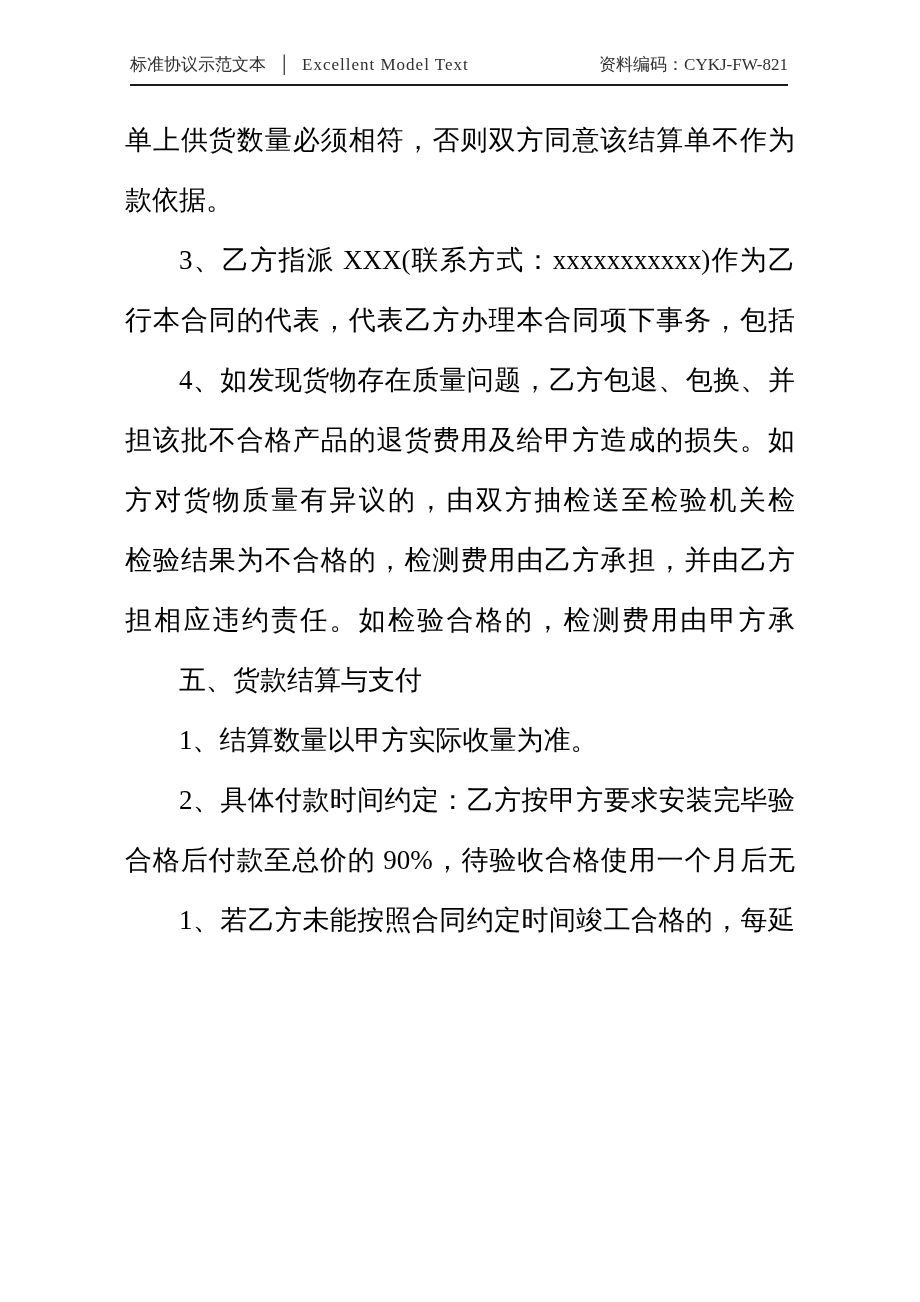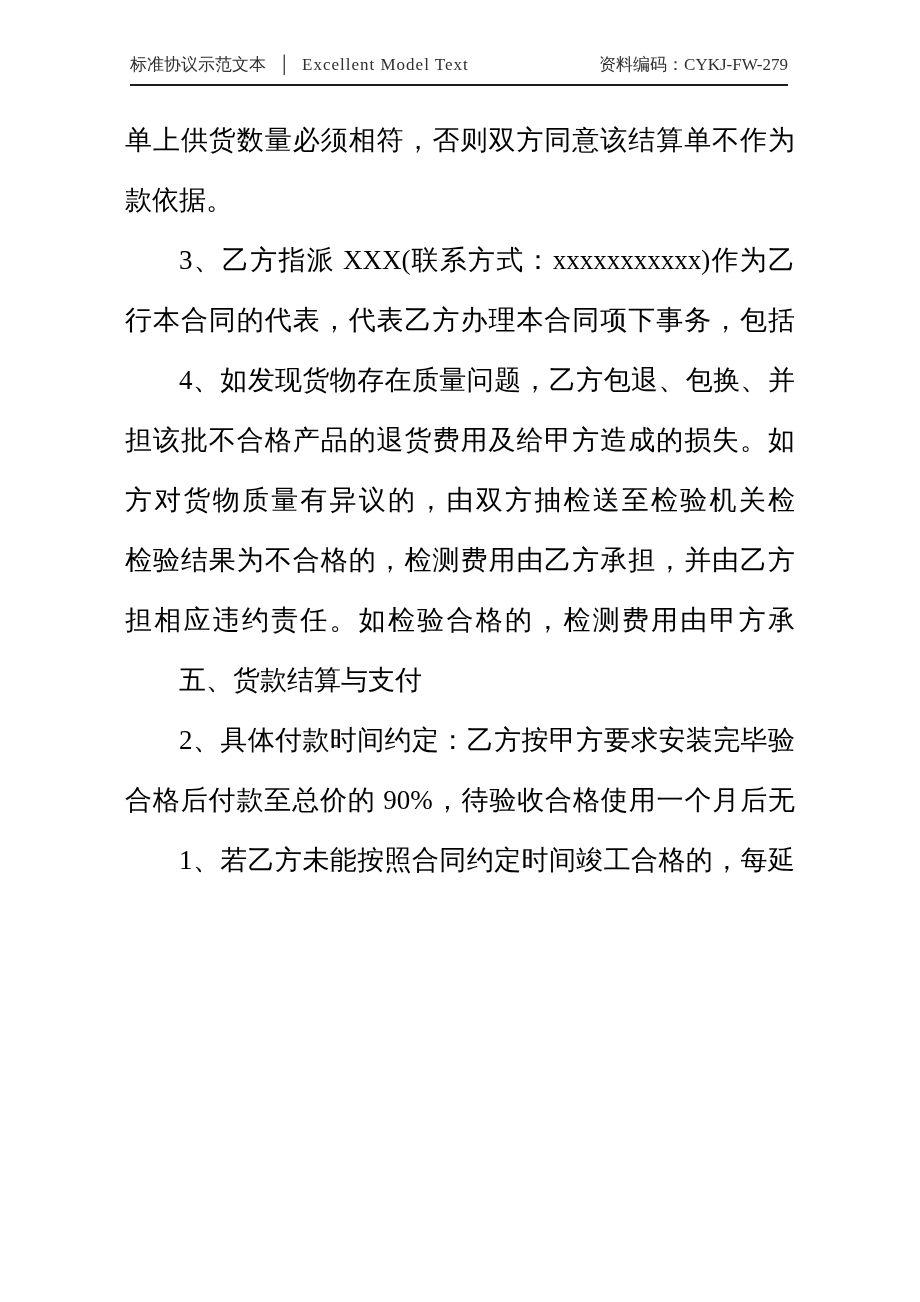--- a/index.html
+++ b/index.html
@@ -57,34 +57,35 @@
 <body>
 
 <div class="page">
 
   <div class="header">
     <div class="header-left">
       <span class="header-title-cn">标准协议示范文本</span>
       <span class="header-divider">│</span>
       <span class="header-title-en">Excellent Model Text</span>
     </div>
-    <div class="header-right">资料编码：CYKJ-FW-279</div>
+    <div class="header-right">资料编码：CYKJ-FW-821</div>
   </div>
 
   <div class="doc-body">
     <div class="line fill">单上供货数量必须相符，否则双方同意该结算单不作为付</div>
     <div class="line">款依据。</div>
     <div class="line indent fill">3、乙方指派 XXX(联系方式：xxxxxxxxxxx)作为乙方履</div>
     <div class="line fill">行本合同的代表，代表乙方办理本合同项下事务，包括办</div>
     <div class="line indent fill">4、如发现货物存在质量问题，乙方包退、包换、并承</div>
     <div class="line fill">担该批不合格产品的退货费用及给甲方造成的损失。如双</div>
     <div class="line fill">方对货物质量有异议的，由双方抽检送至检验机关检验，</div>
     <div class="line fill">检验结果为不合格的，检测费用由乙方承担，并由乙方承</div>
     <div class="line fill">担相应违约责任。如检验合格的，检测费用由甲方承担。</div>
     <div class="line indent">五、货款结算与支付</div>
+    <div class="line indent">1、结算数量以甲方实际收量为准。</div>
     <div class="line indent fill">2、具体付款时间约定：乙方按甲方要求安装完毕验收</div>
     <div class="line fill">合格后付款至总价的 90%，待验收合格使用一个月后无质量</div>
     <div class="line indent fill">1、若乙方未能按照合同约定时间竣工合格的，每延误</div>
   </div>
 
   <div class="footer">
     <span>第4页 / 总7页</span>
   </div>
 
 </div>

